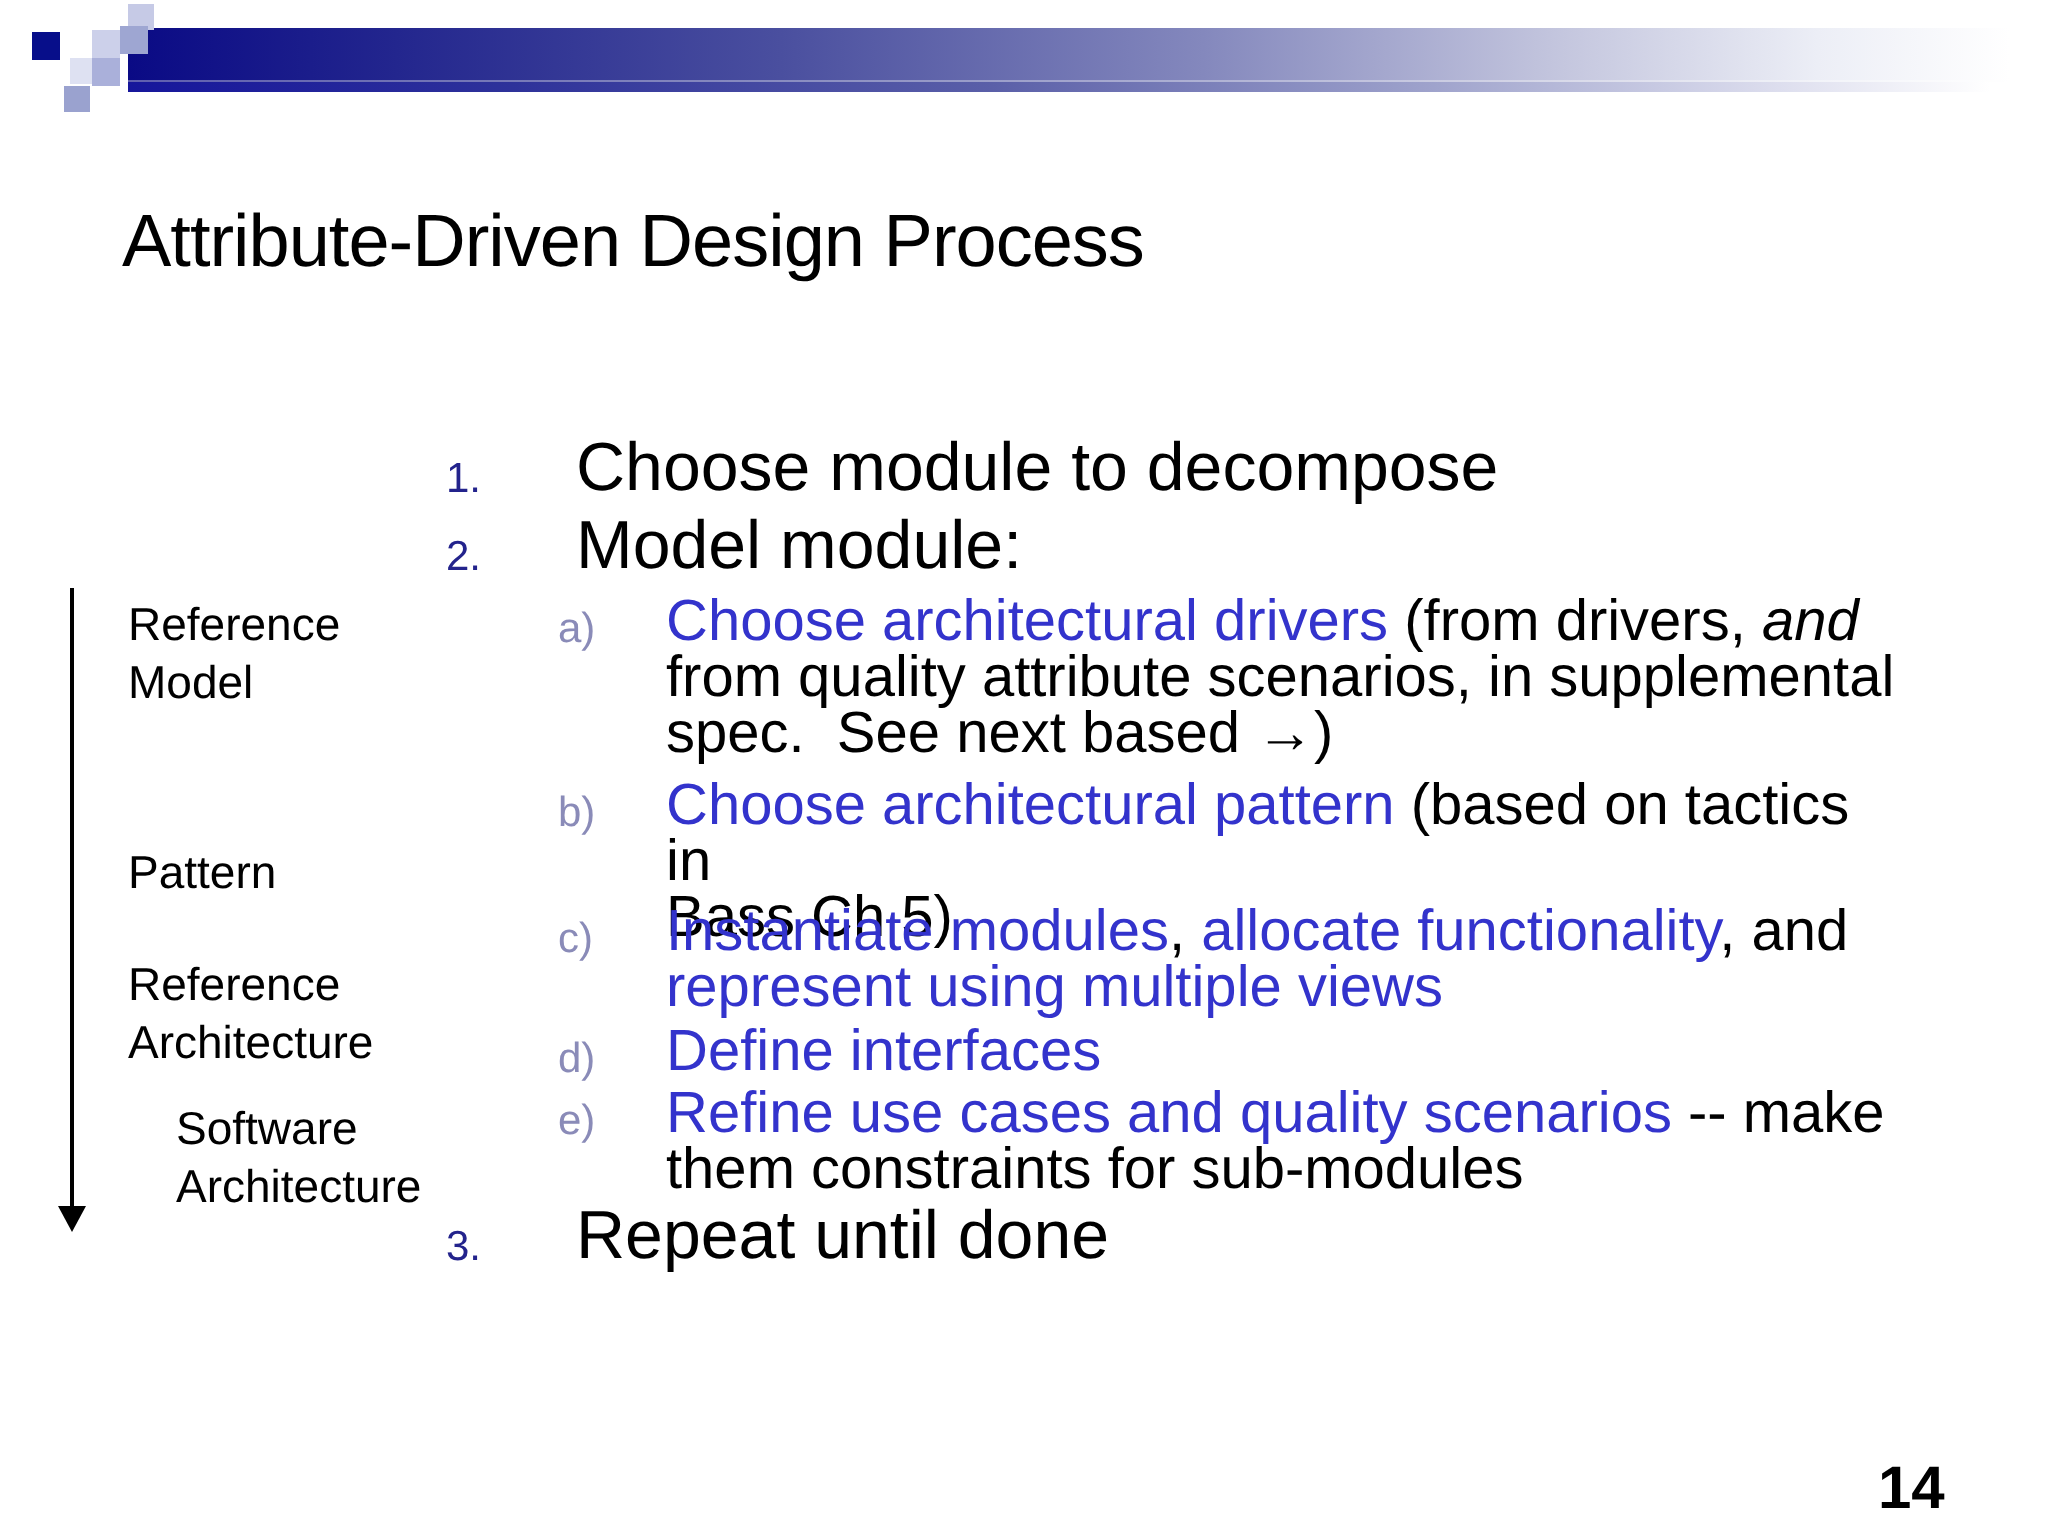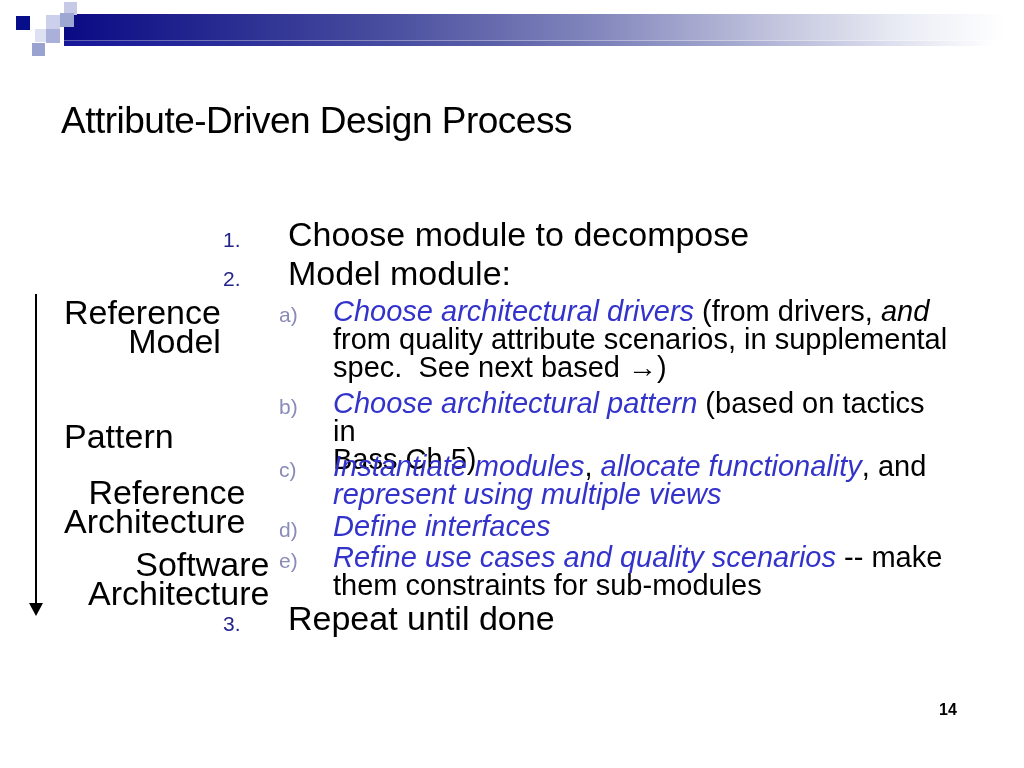--- a/index.html
+++ b/index.html
@@ -54,46 +54,46 @@
     font-size:21px;color:var(--slate);
   }
   .row .txt{
     position:absolute;left:288px;
     font-size:34px;line-height:40px;white-space:pre-wrap;
   }
   .row.sub .txt{
     left:333px;width:618px;
     font-size:29px;line-height:28px;
   }
-  .c-blue{color:var(--blue);font-style:italic;}
+  .c-blue{color:var(--blue);}
   .it{font-style:italic;}
 
   
   .arrow-line{
     position:absolute;left:35px;top:294px;width:2px;height:310px;
     background:#000;
   }
   .arrow-head{
     position:absolute;left:29px;top:603px;width:0;height:0;
     border-left:7px solid transparent;border-right:7px solid transparent;
     border-top:13px solid #000;
   }
   .dlabel{
     position:absolute;left:64px;
-    font-size:34px;line-height:29px;white-space:nowrap;text-align:right;
+    font-size:23px;line-height:29px;white-space:nowrap;
   }
   .dl1{top:298px;}
   .dl2{top:393px;}
   .dl3{top:478px;}
   .dl4{top:550px;margin-left:24px;}
 
   
   .pagenum{
-    position:absolute;left:939px;top:698px;
-    font-size:16px;line-height:23px;font-weight:700;
+    position:absolute;left:939px;top:733px;
+    font-size:30px;line-height:23px;font-weight:700;
   }
 </style>
 </head>
 <body>
 
 <div class="slide">
 
   <div>
     <div class="bar-main"></div>
     <div class="bar-split"></div>

